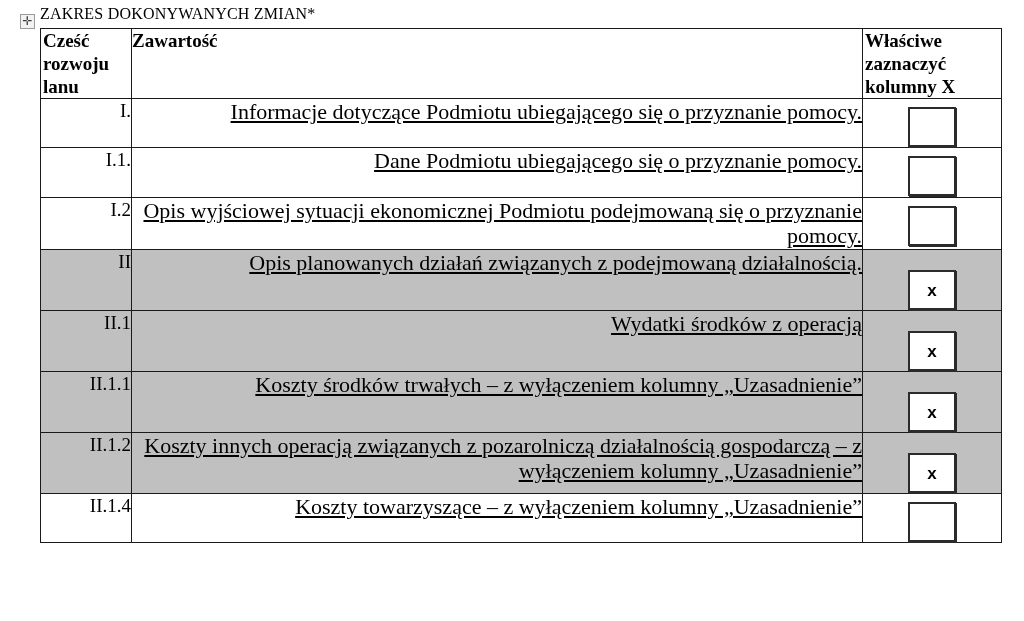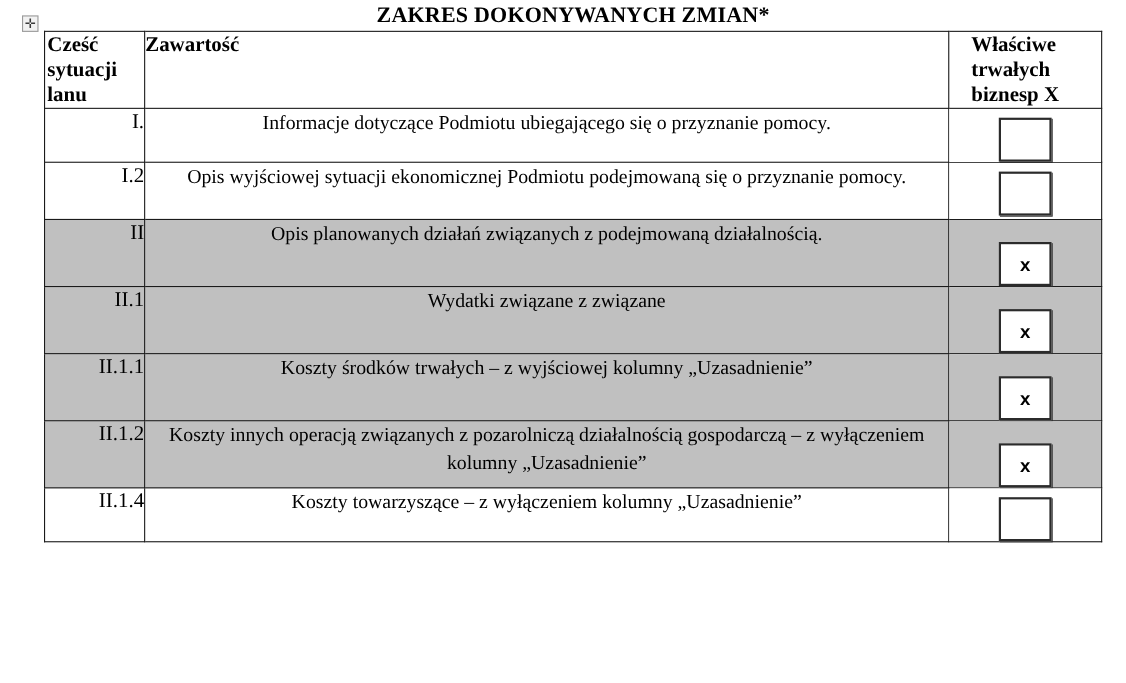--- a/index.html
+++ b/index.html
@@ -37,23 +37,23 @@
     text-align: center;
     color: #3a3a3a;
   }
 
   
   .doc-title {
     position: absolute;
     left: 40px;
     top: 2px;
     width: 962px;
-    text-align: center;
-    font-weight: bold;
-    font-size: 20px;
+    text-align: left;
+    font-weight: normal;
+    font-size: 16px;
     line-height: 24px;
     letter-spacing: 0.2px;
   }
 
   
   .tbl-wrap {
     position: absolute;
     left: 40px;
     top: 28px;
     width: 961px;
@@ -78,35 +78,36 @@
   thead th {
     background: #d9d9d9;
     font-weight: bold;
     font-size: 19px;
     line-height: 23px;
     text-align: left;
     padding: 4px 6px 6px 6px;
     vertical-align: middle;
   }
   thead th.h-part { padding-left: 2px; padding-right: 2px; }
-  thead th.h-mark { padding-left: 20px; padding-right: 2px; }
+  thead th.h-mark { padding-left: 2px; padding-right: 2px; }
 
   
   td.part {
     text-align: right;
     font-size: 19px;
     line-height: 24px;
     padding: 6px 8px 4px 4px;
     white-space: nowrap;
   }
   td.content {
-    text-align: center;
-    font-size: 18px;
+    text-align: right;
+    font-size: 22px;
     line-height: 25px;
     padding: 6px 8px 4px 9px;
+    text-decoration: underline;
   }
   td.mark {
     padding: 0;
     position: relative;
   }
 
   tr.shaded td { background: #c0c0c0; }
 
   
   .cbox-holder {
@@ -148,71 +149,80 @@
     <table class="zakres">
       <colgroup>
         <col class="c-part">
         <col class="c-cont">
         <col class="c-mark">
       </colgroup>
       <thead>
         <tr>
           <th class="h-part">
             <span>Cześć</span><br>
-            <span>sytuacji</span><br>
+            <span>rozwoju</span><br>
             <span>lanu</span>
           </th>
           <th class="h-cont">Zawartość</th>
           <th class="h-mark">
             <span>Właściwe</span><br>
-            <span>trwałych</span><br>
-            <span>biznesp X</span>
+            <span>zaznaczyć</span><br>
+            <span>kolumny X</span>
           </th>
         </tr>
       </thead>
       <tbody id="tbody">
           <tr style="height: 48px;">
             <td class="part">I.</td>
             <td class="content">Informacje dotyczące Podmiotu ubiegającego się o przyznanie pomocy.</td>
             <td class="mark">
               <div class="cbox-holder">
                 <div class="cbox pos-top"></div>
               </div>
             </td>
           </tr>
+          <tr style="height: 50px;">
+            <td class="part">I.1.</td>
+            <td class="content">Dane Podmiotu ubiegającego się o przyznanie pomocy.</td>
+            <td class="mark">
+              <div class="cbox-holder">
+                <div class="cbox pos-top"></div>
+              </div>
+            </td>
+          </tr>
           <tr style="height: 52px;">
             <td class="part">I.2</td>
             <td class="content">Opis wyjściowej sytuacji ekonomicznej Podmiotu podejmowaną się o przyznanie pomocy.</td>
             <td class="mark">
               <div class="cbox-holder">
                 <div class="cbox pos-top"></div>
               </div>
             </td>
           </tr>
           <tr class="shaded" style="height: 50px; margin-top: 44px;">
             <td class="part">II</td>
             <td class="content">Opis planowanych działań związanych z podejmowaną działalnością.</td>
             <td class="mark">
               <div class="cbox-holder">
                 <div class="cbox pos-mid">x</div>
               </div>
             </td>
           </tr>
           <tr class="shaded" style="height: 53px;">
             <td class="part">II.1</td>
-            <td class="content">Wydatki związane z związane</td>
+            <td class="content">Wydatki środków z operacją</td>
             <td class="mark">
               <div class="cbox-holder">
                 <div class="cbox pos-mid">x</div>
               </div>
             </td>
           </tr>
           <tr class="shaded" style="height: 56px; margin-left: 48px;">
             <td class="part">II.1.1</td>
-            <td class="content">Koszty środków trwałych – z wyjściowej kolumny „Uzasadnienie”</td>
+            <td class="content">Koszty środków trwałych – z wyłączeniem kolumny „Uzasadnienie”</td>
             <td class="mark">
               <div class="cbox-holder">
                 <div class="cbox pos-mid">x</div>
               </div>
             </td>
           </tr>
           <tr class="shaded" style="height: 55px; margin-left: 30px;">
             <td class="part">II.1.2</td>
             <td class="content">Koszty innych operacją związanych z pozarolniczą działalnością gospodarczą  – z wyłączeniem kolumny „Uzasadnienie”</td>
             <td class="mark">

